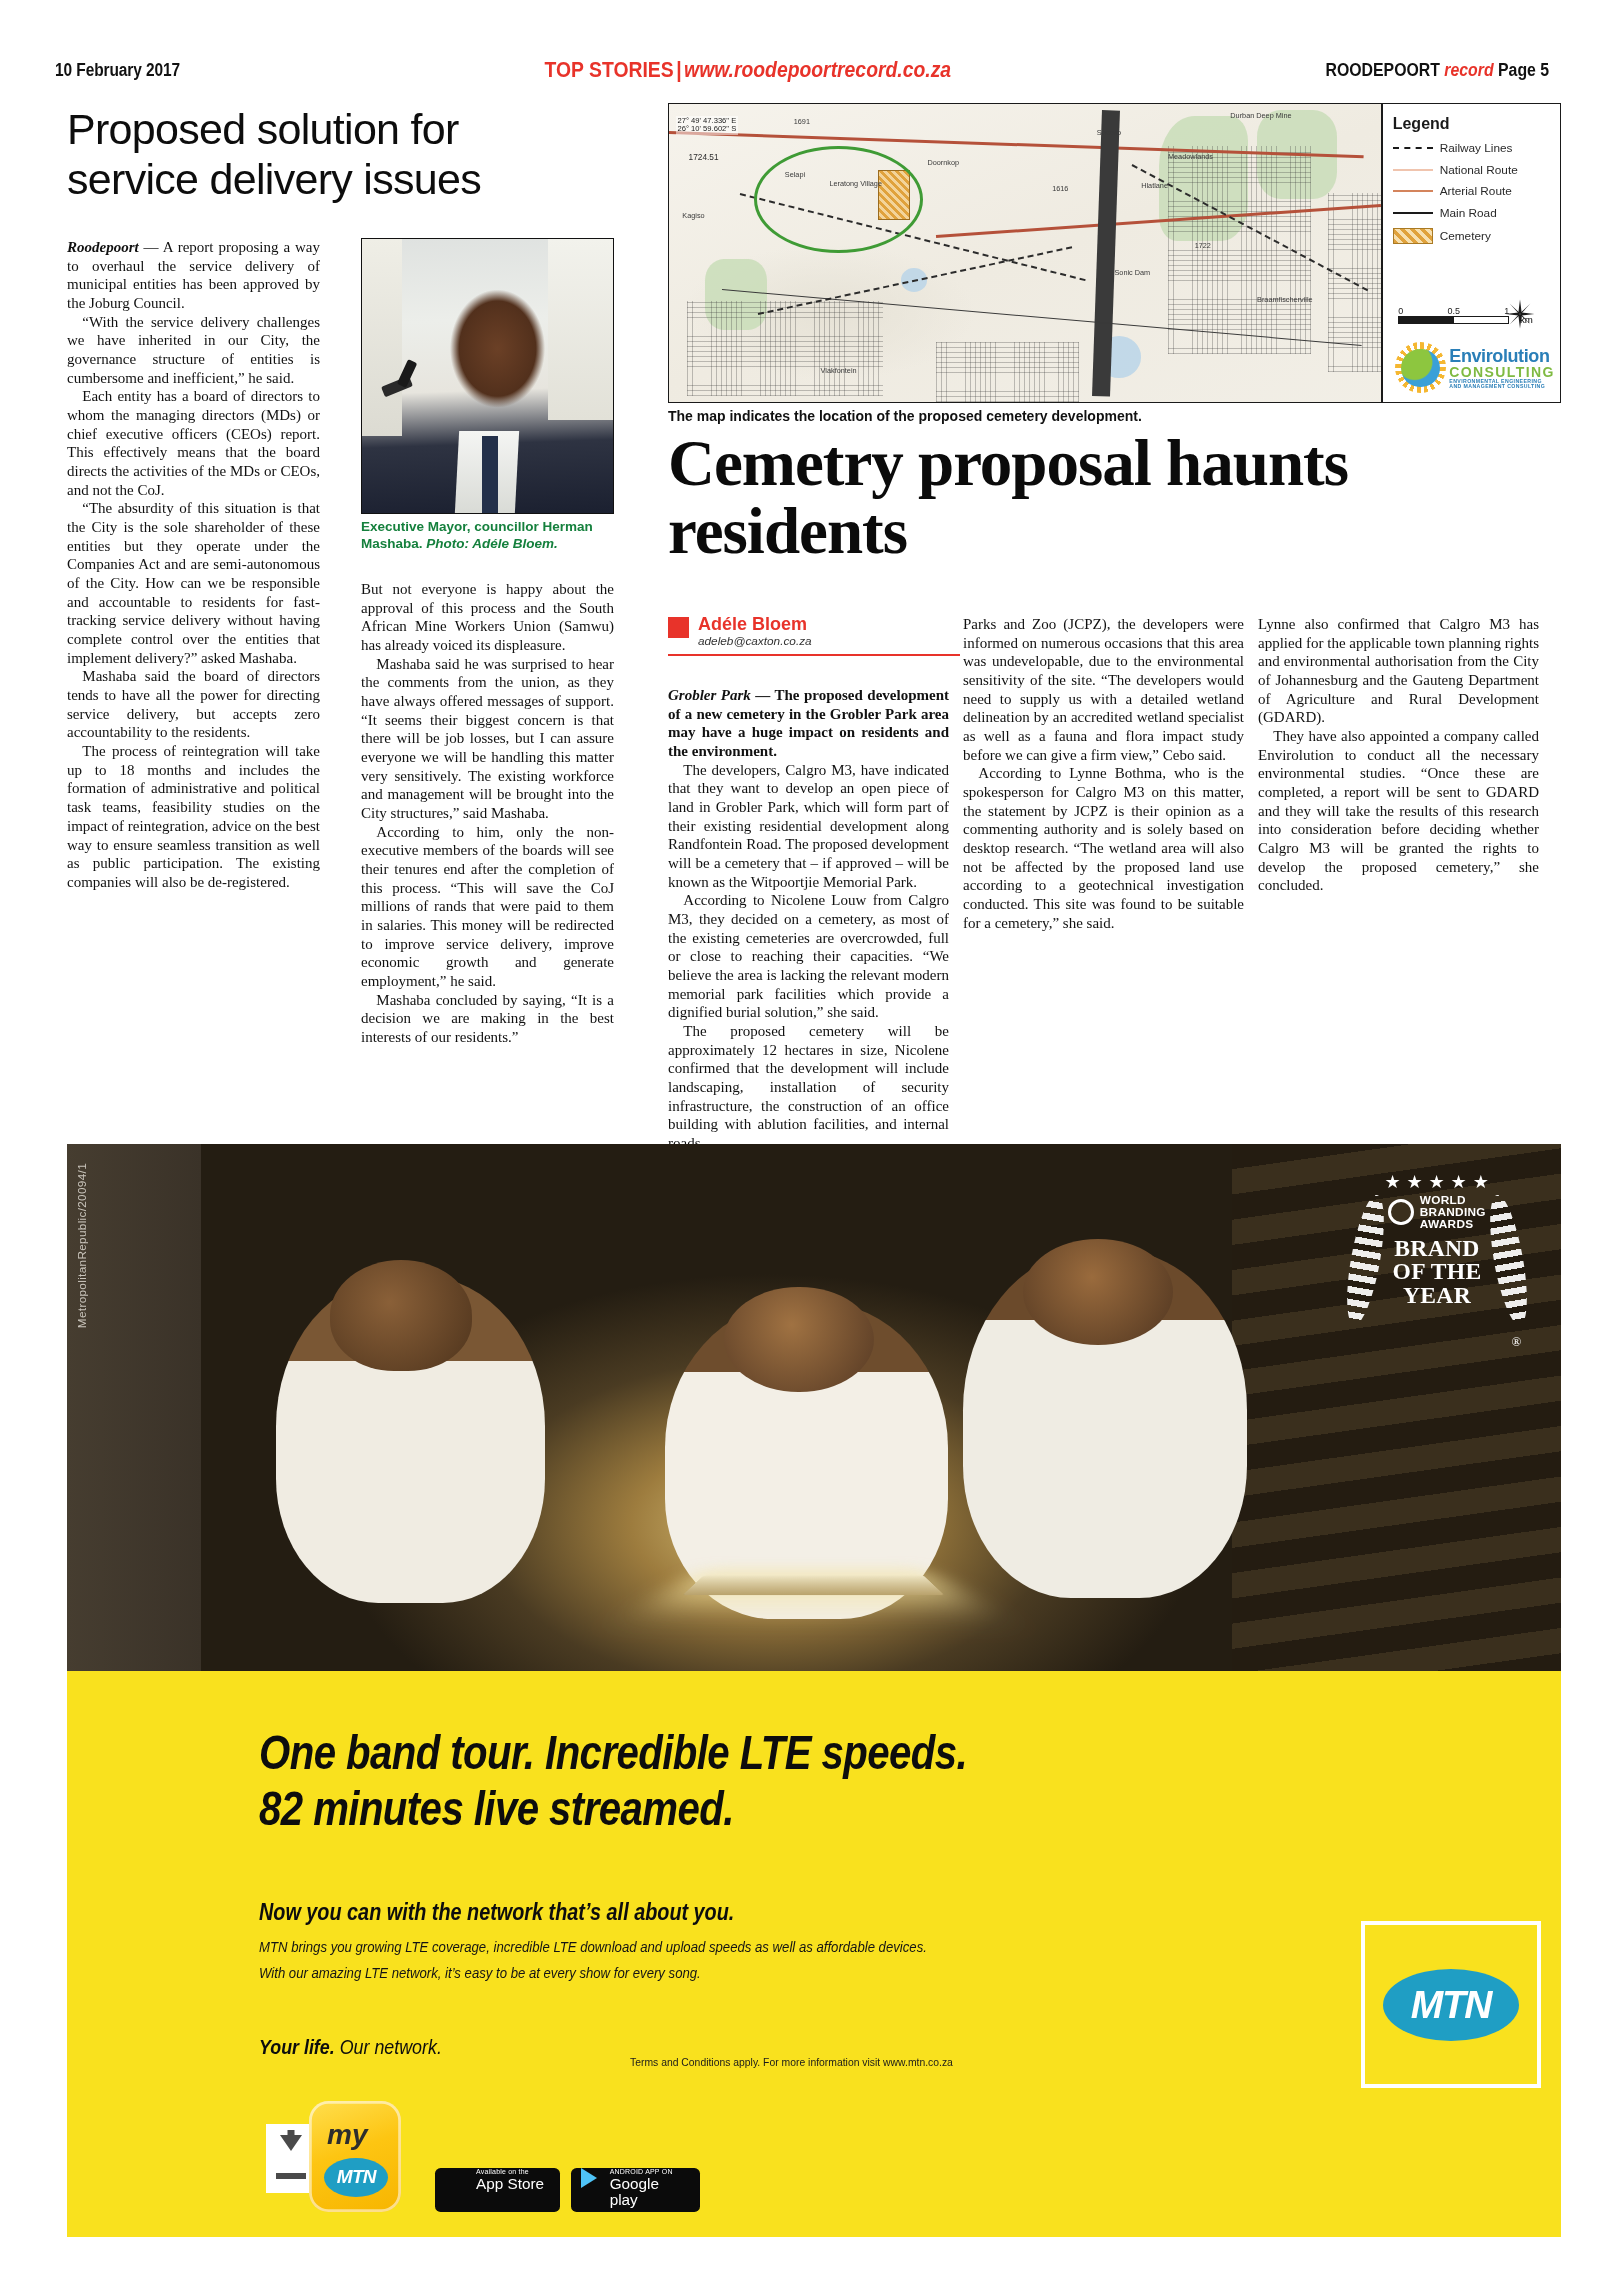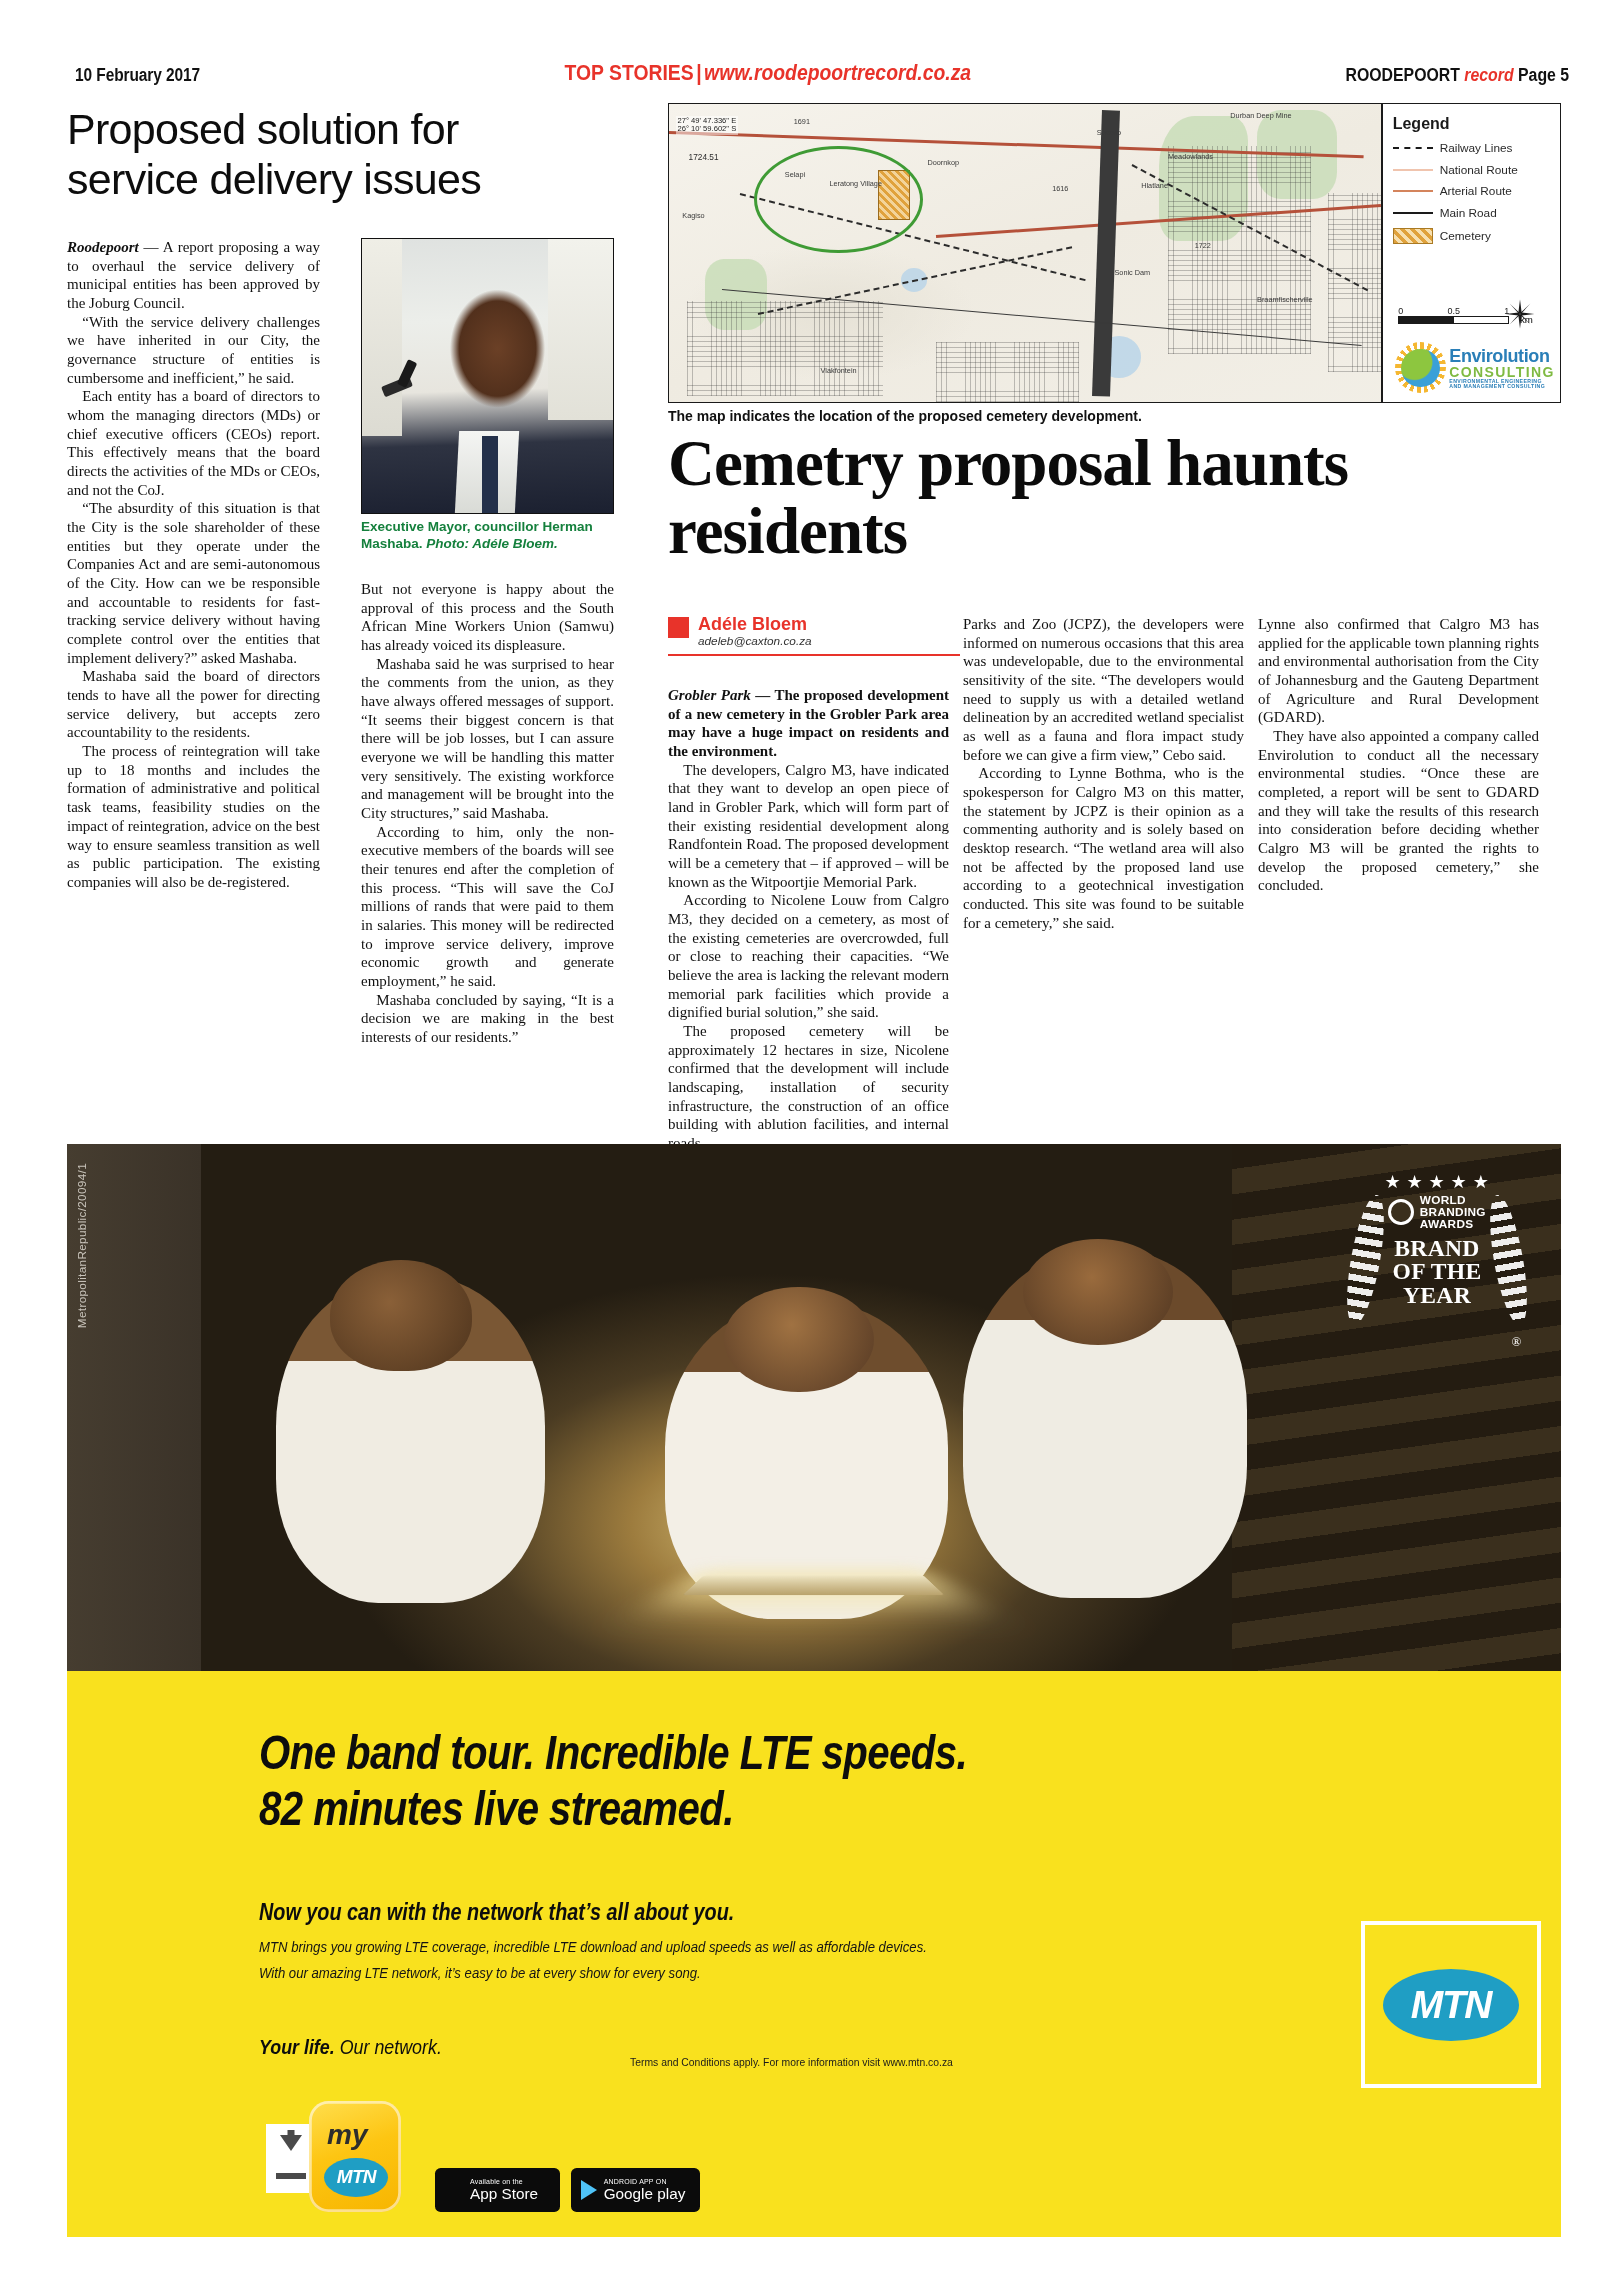--- a/index.html
+++ b/index.html
@@ -6,22 +6,22 @@
   html, body { background: #ffffff; }
   body {
     width: 1624px; height: 2295px;
     font-family: "Liberation Serif", serif;
     position: relative;
     overflow: hidden;
   }
 
   
   .masthead {
-    position: absolute; left: 75px; top: 54px; width: 1494px; height: 32px;
-    display: flex; align-items: flex-end; justify-content: space-between;
+    position: absolute; left: 55px; top: 54px; width: 1494px; height: 32px;
+    display: flex; align-items: center; justify-content: space-between;
   }
   .mh-date {
     font-family: "Liberation Sans", sans-serif;
     font-weight: bold; font-size: 18px; color: #111;
     transform: scaleX(0.86); transform-origin: left center;
     letter-spacing: -0.1px;
   }
   .mh-center {
     font-family: "Liberation Sans", sans-serif;
     font-weight: bold; font-size: 21.5px; color: #e8332a;
@@ -350,21 +350,21 @@
     position:absolute; left: 15.3px; bottom: 15.3px; width: 64px; height: 39px;
     border-radius: 50%; background:#1f9ec4;
     display:flex; align-items:center; justify-content:center;
   }
   .mymtn .oval span {
     font-family:"Liberation Sans", sans-serif; font-weight:bold; font-style:italic;
     font-size: 19px; color:#fff; letter-spacing:-0.7px;
   }
   .storebadge {
     position:absolute; background:#0b0b0b; border-radius:5.6px; color:#fff;
-    display:flex; align-items:center; gap: 7px; padding: 0 9.7px;
+    display:flex; align-items:flex-start; gap: 13px; padding: 0 9.7px;
   }
   .storebadge.apple { left: 368px; top: 497px; width: 125px; height: 44px; }
   .storebadge.google { left: 504px; top: 497px; width: 129px; height: 44px; }
   .storebadge .glyph { font-size: 23.6px; line-height:1; }
   .storebadge .tx { line-height:1.08; font-family:"Liberation Sans", sans-serif; }
   .storebadge .tx .s { font-size: 7px; letter-spacing:0.2px; display:block; }
   .storebadge .tx .b { font-size: 15.3px; display:block; }
   .storebadge .playtri {
     width:0;height:0;border-top:10.4px solid transparent;border-bottom:10.4px solid transparent;
     border-left: 16.7px solid #4fc3f7;

